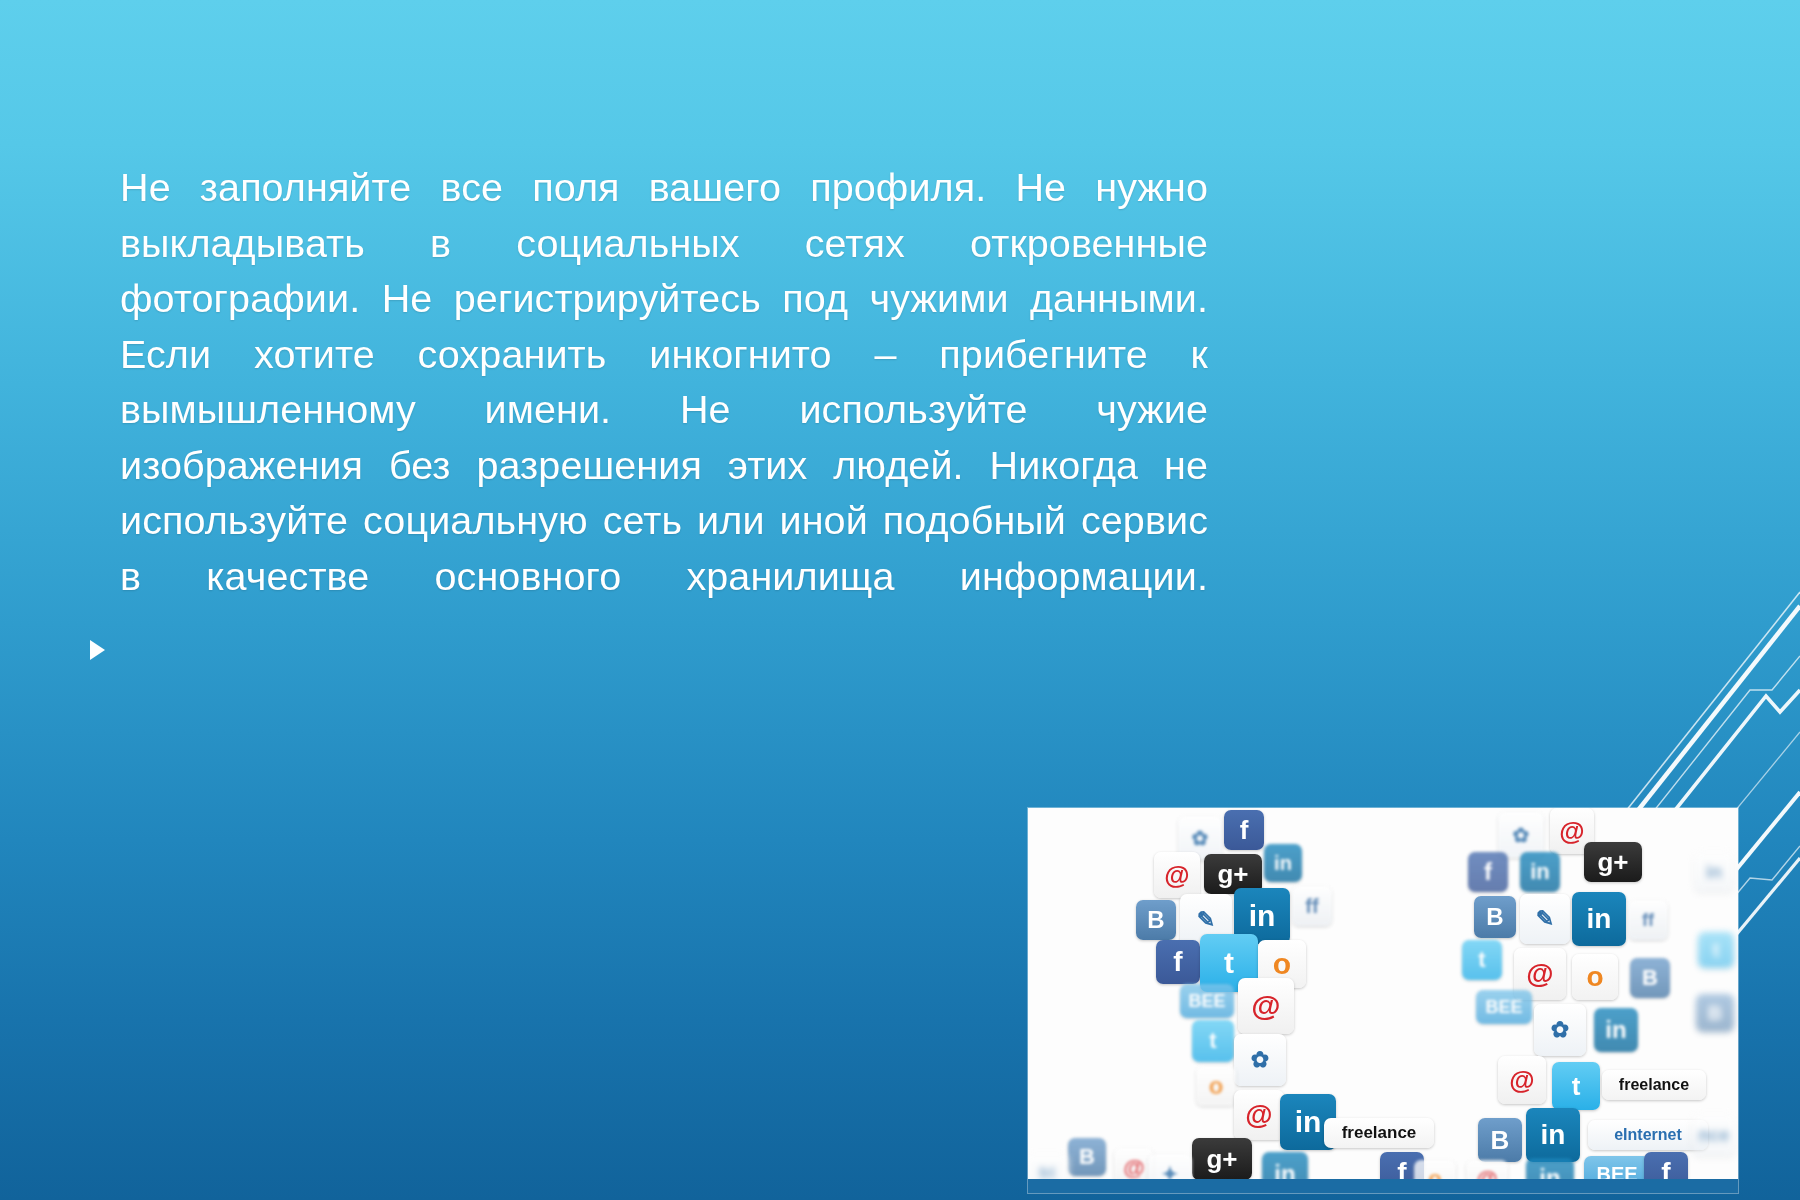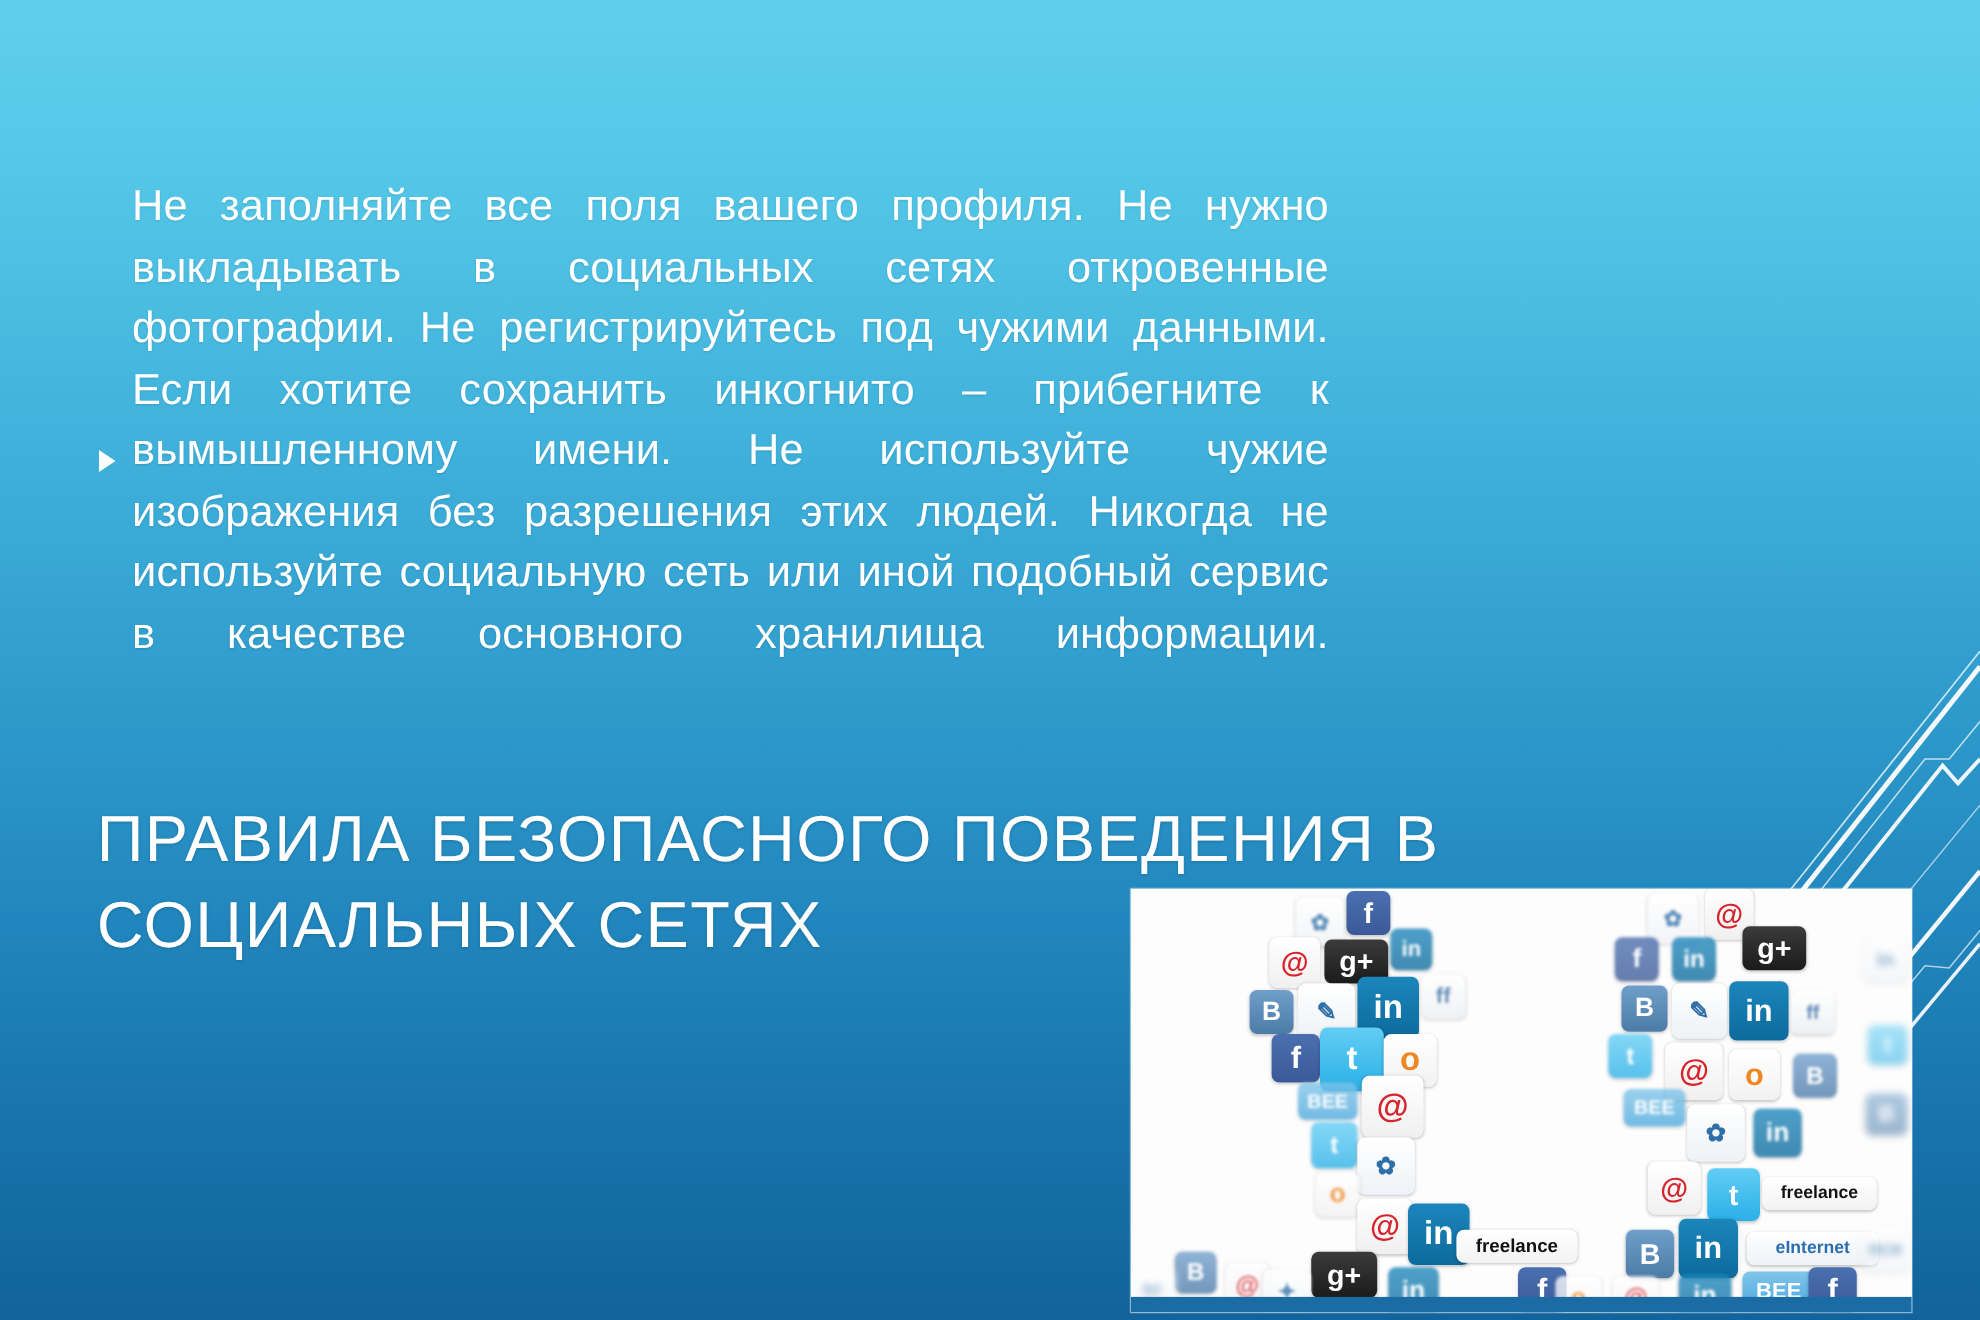--- a/index.html
+++ b/index.html
@@ -38,21 +38,21 @@
 
   
   .body-block {
     position: absolute;
     left: 90px;
     top: 160px;
     width: 1118px;
   }
   .bullet-row {
     display: flex;
-    align-items: center;
+    align-items: flex-end;
   }
   .bullet-marker {
     flex: 0 0 auto;
     width: 30px;
     margin-top: 18px;
     line-height: 0;
   }
   .bullet-marker .tri {
     display: block;
     width: 0;
@@ -169,24 +169,20 @@
 
   <div class="body-block">
     <div class="bullet-row">
       <div class="bullet-marker">
         <span class="tri"></span>
       </div>
       <div class="bullet-text">Не заполняйте все поля вашего профиля. Не нужно выкладывать в социальных сетях откровенные фотографии. Не регистрируйтесь под чужими данными. Если хотите сохранить инкогнито – прибегните к вымышленному имени. Не используйте чужие изображения без разрешения этих людей. Никогда не используйте социальную сеть или иной подобный сервис в качестве основного хранилища информации.</div>
     </div>
   </div>
 
-  <div class="title">
-    <span class="tline">ПРАВИЛА БЕЗОПАСНОГО ПОВЕДЕНИЯ В</span>
-    <span class="tline">СОЦИАЛЬНЫХ СЕТЯХ</span>
-  </div>
 
   <div class="picture">
     <div class="collage">
 
       <div class="tile t-wh t-blur" style="left:150px; top:8px;  width:44px; height:44px; font-size:20px;">✿</div>
       <div class="tile t-fb" style="left:196px; top:2px;  width:40px; height:40px; font-size:26px;">f</div>
       <div class="tile t-my" style="left:126px; top:44px; width:46px; height:46px; font-size:26px;">@</div>
       <div class="tile t-gp" style="left:176px; top:46px; width:58px; height:40px; font-size:26px;">g+</div>
       <div class="tile t-in t-blur" style="left:236px; top:36px; width:38px; height:38px; font-size:20px;">in</div>
       <div class="tile t-vk" style="left:108px; top:92px; width:40px; height:40px; font-size:24px;">B</div>

